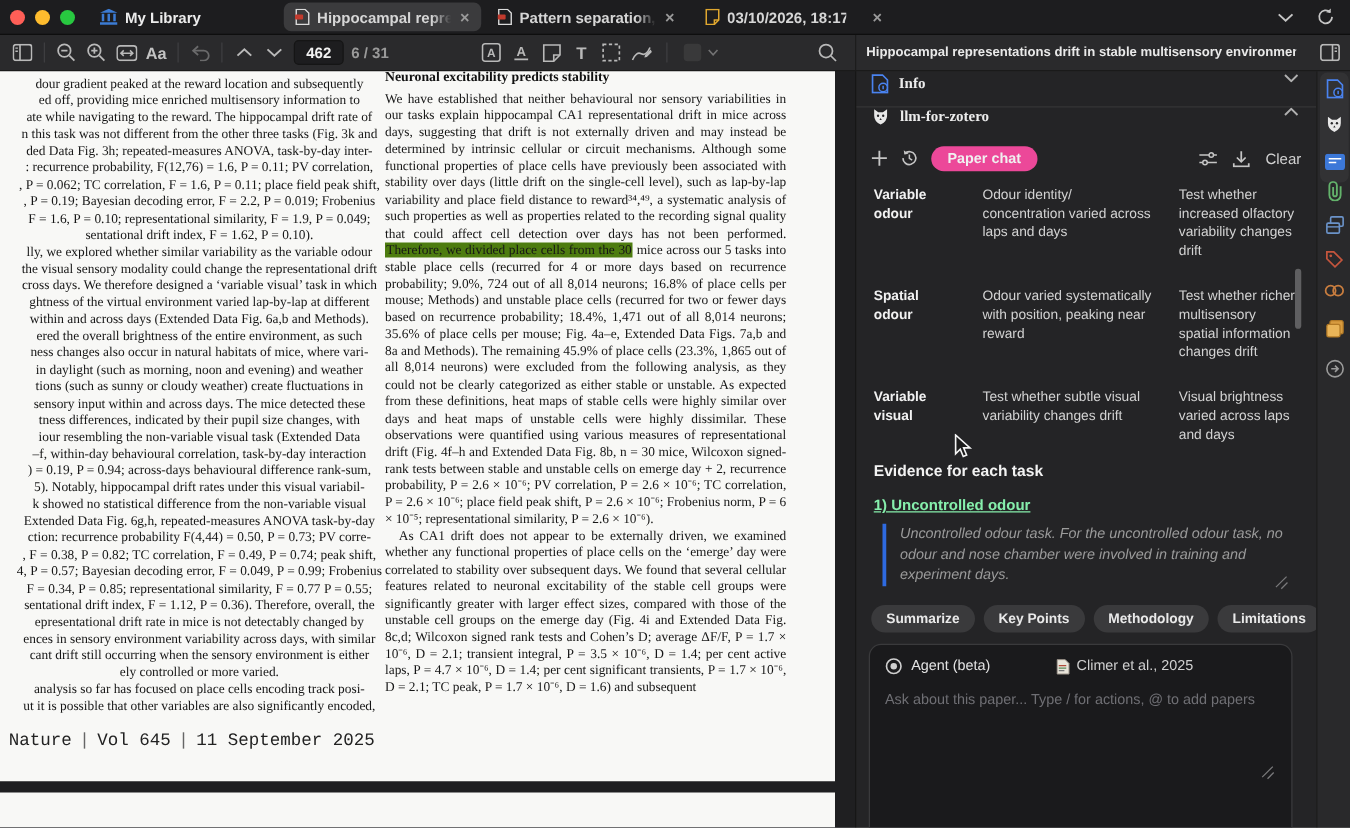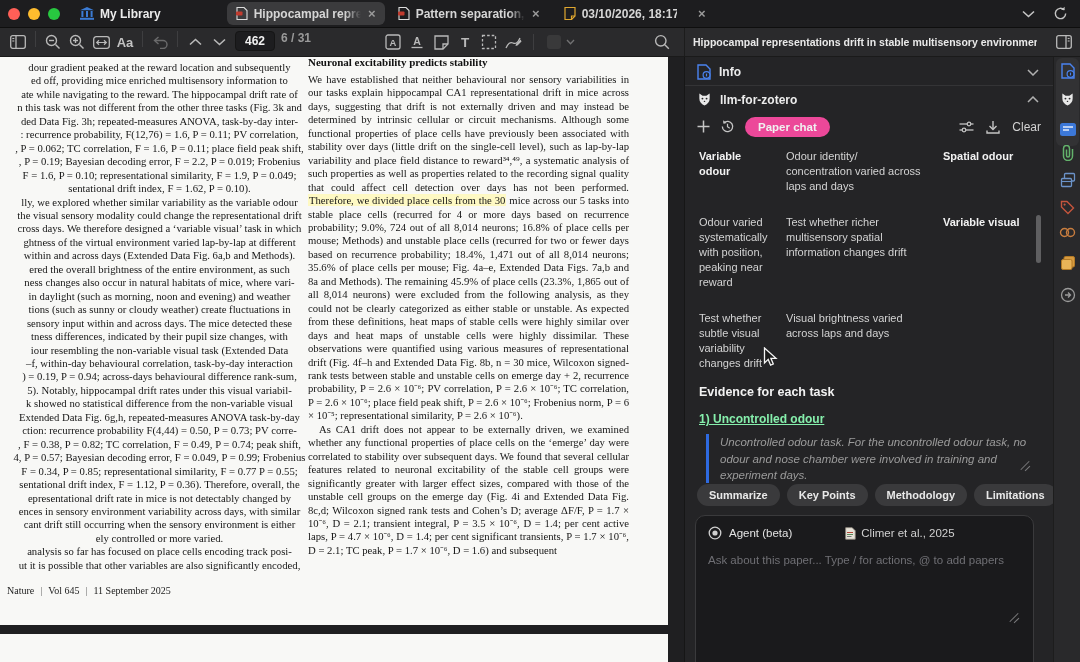--- a/index.html
+++ b/index.html
@@ -22,21 +22,21 @@
   .tab.active { background:#3b3b3d; }
   .tab .label { white-space:nowrap; overflow:hidden; max-width:116px;
                 -webkit-mask-image:linear-gradient(90deg,#000 85%,transparent); 
                 mask-image:linear-gradient(90deg,#000 85%,transparent); }
   .tab .close { color:#9a9a9a; font-size:13px; line-height:1; padding:0 1px; }
   .titlebar-right { margin-left:auto; display:flex; align-items:center; gap:18px; margin-right:12px; }
 
   
   .toolbar { position:absolute; top:28px; left:0; width:1080px; height:29px;
              background:#2a2a2c; border-bottom:1px solid #1a1a1a; display:flex; align-items:center; }
-  .tb-left { display:flex; align-items:flex-start; width:684px; }
+  .tb-left { display:flex; align-items:center; width:684px; }
   .tb-icon { display:flex; align-items:center; justify-content:center; width:24px; height:22px;
              color:#b9b9b9; }
   .tb-sep { width:1px; height:16px; background:#3e3e40; margin:0 5px; }
   .page-box { width:40px; height:20px; background:#1d1d1f; border-radius:4px; border:1px solid #151515;
               color:#f2f2f2; font-size:12px; font-weight:bold; text-align:center; margin:0 6px 0 4px;
               font-family:"Liberation Sans",sans-serif; }
   .page-total { color:#9a9a9a; font-size:12px; font-weight:bold; }
   .tb-annot { display:flex; align-items:center; margin-left:70px; }
   .swatch { width:14px; height:14px; border-radius:3px; background:#454547; opacity:.55; }
   .tb-search { margin-left:auto; margin-right:10px; }
@@ -53,29 +53,29 @@
   .page1 { top:0; height:568px; overflow:hidden; }
   .page2 { top:577px; height:28px; }
   .pdf-col1 { position:absolute; left:7px; top:4px; width:305px;
               font-family:"Liberation Serif", serif; font-size:10.7px; line-height:13.45px;
               color:#161616; white-space:pre-line;text-align:center; }
   .pdf-col2 { position:absolute; left:308px; top:0px; width:321px;
               font-family:"Liberation Serif", serif; font-size:10.7px; line-height:13.45px;
               color:#161616; text-align:justify; }
   .pdf-col2 h3 { font-size:11px; line-height:15px; margin:-2px 0 3px 0; color:#111; }
   .pdf-col2 p.p2 { text-indent:11px; }
-  .pdf-col2 mark { background:#fef9c3; color:inherit; padding:0 1px; }
-  .pdf-footer { position:absolute; left:7px; top:528px; font-size:10px; color:#222;
-                font-family:Liberation Serif, serif; }
+  .pdf-col2 mark { background:#4d7c0f; color:inherit; padding:0 1px; }
+  .pdf-footer { position:absolute; left:7px; top:528px; font-size:14px; color:#222;
+                font-family:Liberation Mono, monospace; }
   .pdf-footer .bar { color:#666; padding:0 6px; }
 
   
   .right-panel { position:absolute; left:684px; top:0; width:369px; height:605px;
                  background:#242426; border-left:1px solid #161616; overflow:hidden; }
-  .panel-row { display:flex; align-items:center; height:27px; padding:0 14px 0 12px; gap:8px; }
+  .panel-row { display:flex; height:27px; padding:0 14px 0 12px; gap:8px;font-family:Liberation Serif, serif; }
   .panel-row .row-label { color:#ececec; font-size:12px; font-weight:bold; flex:1; }
   .info-row { border-bottom:1px solid #343436; margin-top:2px; }
   .chat-toolbar { display:flex; align-items:center; height:27px; padding:0 12px; gap:10px; }
   .pill-tab { background:#ec4899; color:#f0f0f0; font-size:11.5px; font-weight:bold;
               border-radius:12px; padding:4px 13px; border:none; }
   .ct-right { margin-left:auto; display:flex; align-items:center; gap:12px; }
   .clear-btn { color:#d2d2d2; font-size:12px; background:none; border:none; }
 
   .chat-content { position:absolute; top:86px; left:0; width:369px; height:340px; overflow:hidden;
                   padding:6px 18px 0 14px; }
@@ -423,20 +423,21 @@
               </svg>
           </span>
           <button class="clear-btn">Clear</button>
         </div>
       </div>
 
       <div class="chat-content">
         <div class="task-table">
           <div class="task">Variable odour</div>
           <div>Odour identity/ concentration varied across laps and days</div>
+          <div>Test whether increased olfactory variability changes drift</div>
           <div class="task">Spatial odour</div>
           <div>Odour varied systematically with position, peaking near reward</div>
           <div>Test whether richer multisensory spatial information changes drift</div>
           <div class="task">Variable visual</div>
           <div>Test whether subtle visual variability changes drift</div>
           <div>Visual brightness varied across laps and days</div>
         </div>
         <div class="ev-heading">Evidence for each task</div>
         <div class="ev-title">1) Uncontrolled odour</div>
         <div class="ev-quote">Uncontrolled odour task. For the uncontrolled odour task, no odour and nose chamber were involved in training and experiment days.</div>

